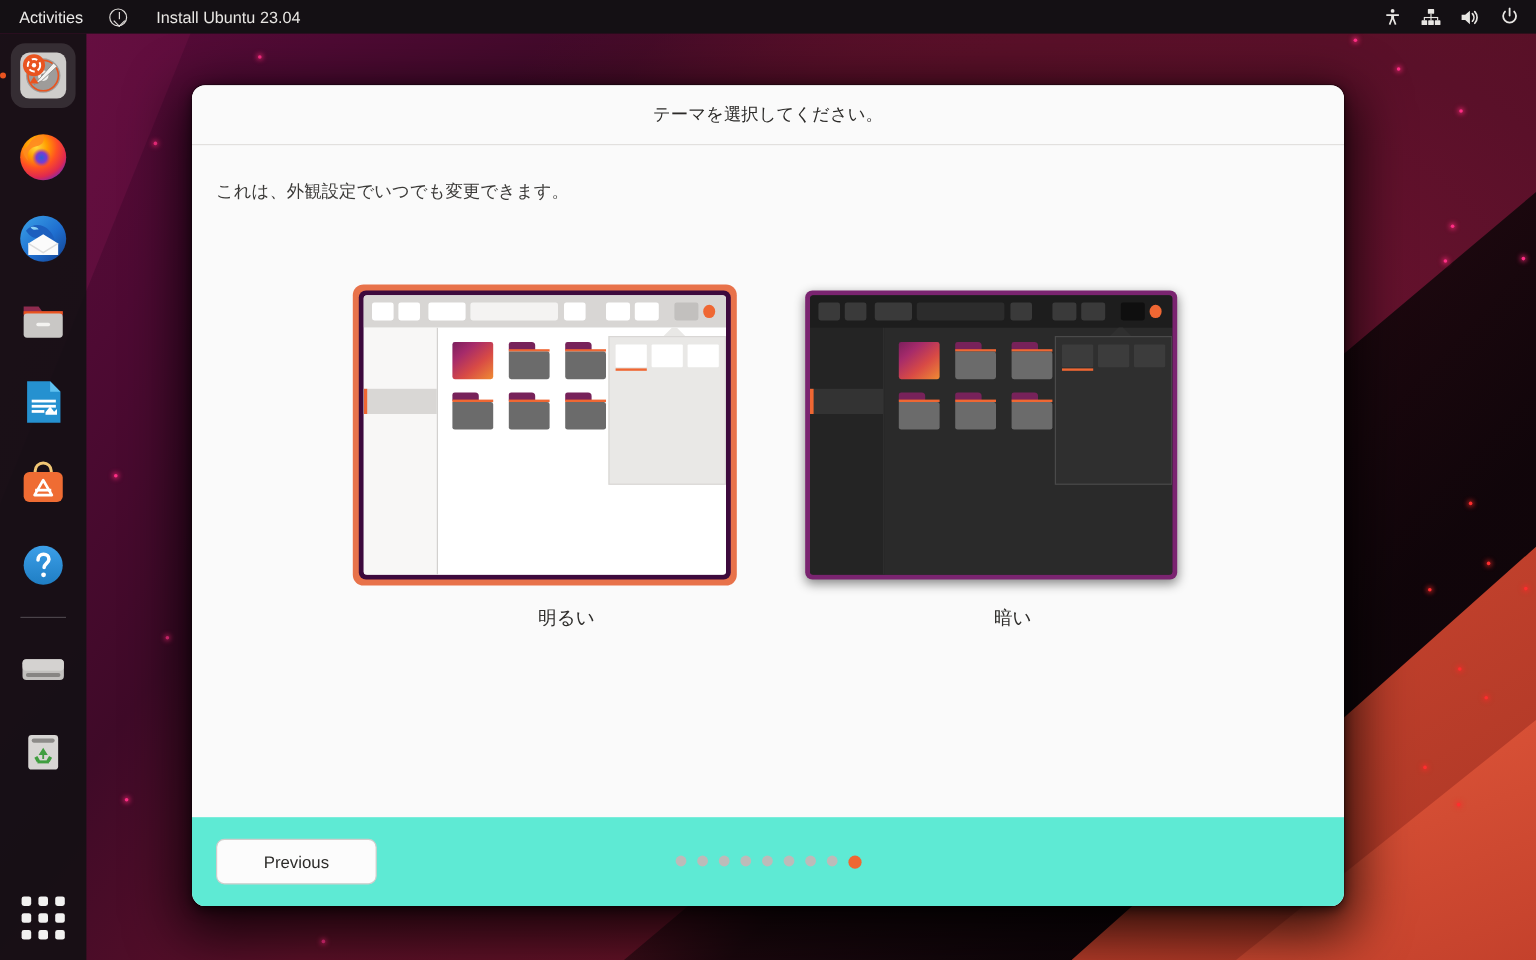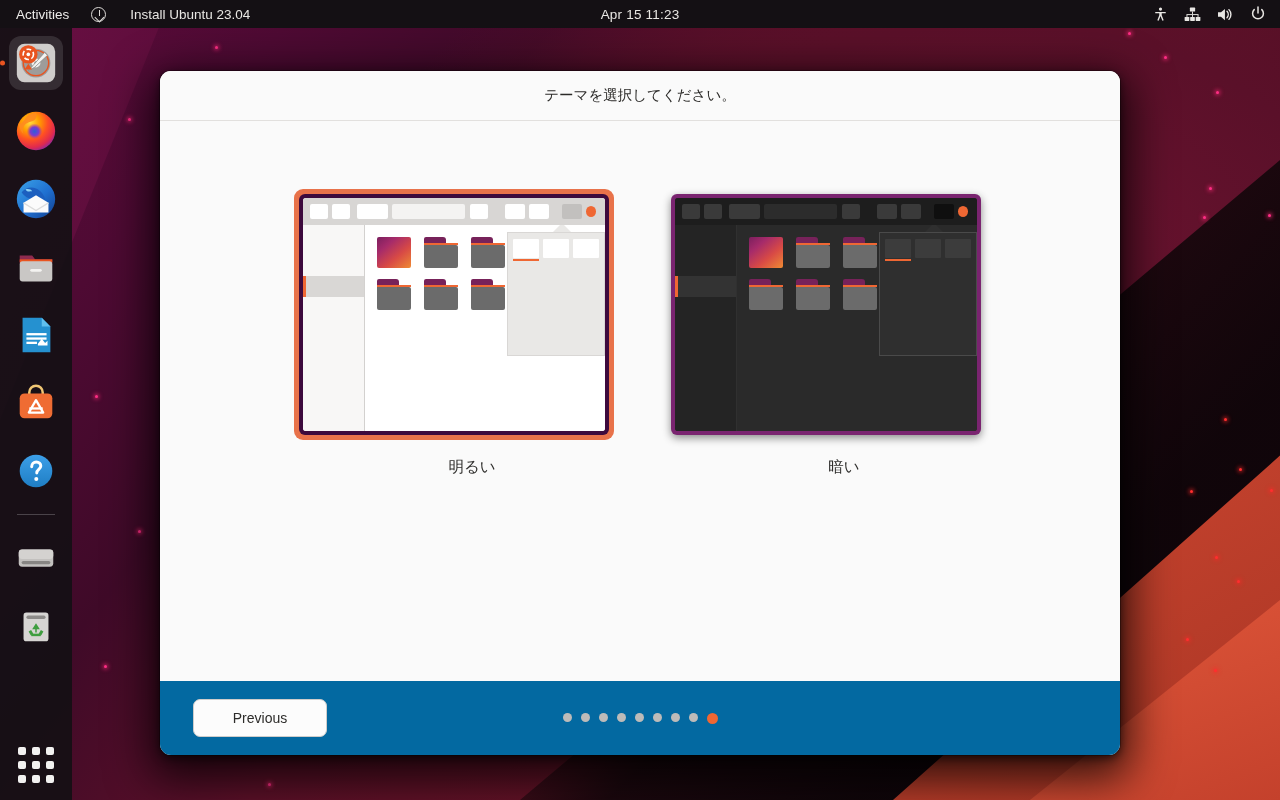--- a/index.html
+++ b/index.html
@@ -196,22 +196,22 @@
   .mock.dark  .popup .panel { background: #2f2f2f; border: 1px solid #4a4a4a; }
   .popup .chip { flex: 1; height: 19px; border-radius: 1px; }
   .mock.light .popup .chip { background: #ffffff; }
   .mock.dark  .popup .chip { background: #3c3c3c; }
   .popup .chip.active { position: relative; }
   .popup .chip.active::after { content: ""; position: absolute; left: 0; right: 0; bottom: -3px; height: 2px; background: #ef6733; }
 
   
   #footer {
     height: 74px; flex: 0 0 74px;
-    display: flex; align-items: center; padding: 0 33px;
-    position: relative; background: #0369a1;
+    display: flex; align-items: center; padding: 0 20px;
+    position: relative; background: #5eead4;
   }
   .btn {
     min-width: 134px; height: 38px; border-radius: 7px;
     font-size: 14px; color: #2d2c2a; cursor: pointer;
     display: flex; align-items: center; justify-content: center;
     font-family: "Liberation Sans", sans-serif;
   }
   #btn-prev { background: #fcfcfc; border: 1px solid #cfcdcb; }
   #btn-next { background: #e4e2e0; border: 1px solid #e4e2e0; margin-left: auto; }
   #dots {
@@ -252,21 +252,20 @@
   <div class="star red" style="left:1186px; top:638px;"></div>
   <div class="star red" style="left:1214px; top:669px;"></div>
 </div>
 
 <div id="topbar">
   <div id="activities">Activities</div>
   <div id="win-title">
     <span class="dl-icon"></span>
     <span>Install Ubuntu 23.04</span>
   </div>
-  <div id="clock"><span>Apr 15  11:23</span></div>
   <div id="tray">
     <span>
       <svg width="15" height="15" viewBox="0 0 16 16" fill="#e8e6e3">
         <circle cx="8" cy="2.2" r="1.7"></circle>
         <path d="M2.4 5.2h11.2v1.5H9.3v2.1l2.1 5.3-1.4.6-2-5.1-2 5.1-1.4-.6 2.1-5.3V6.7H2.4z"></path>
       </svg>
     </span>
     <span>
       <svg width="17" height="15" viewBox="0 0 18 16" fill="#e8e6e3">
         <rect x="6.2" y="0.6" width="5.6" height="4.2" rx=".6"></rect>
@@ -429,20 +428,21 @@
   </div>
 </div>
 
 <div id="installer">
 
   <div id="headerbar">
     <div id="headerbar-title">テーマを選択してください。</div>
   </div>
 
   <div id="content">
+    <div id="subtitle">これは、外観設定でいつでも変更できます。</div>
 
     <div id="themes">
 
       <div class="theme-choice">
         <div class="card-frame selected">
           <div class="mock light">
             <div class="mock-inner">
               <div class="mock-titlebar">
                 <div class="tb-box" style="width:19px"></div>
                 <div class="tb-box" style="width:19px"></div>

